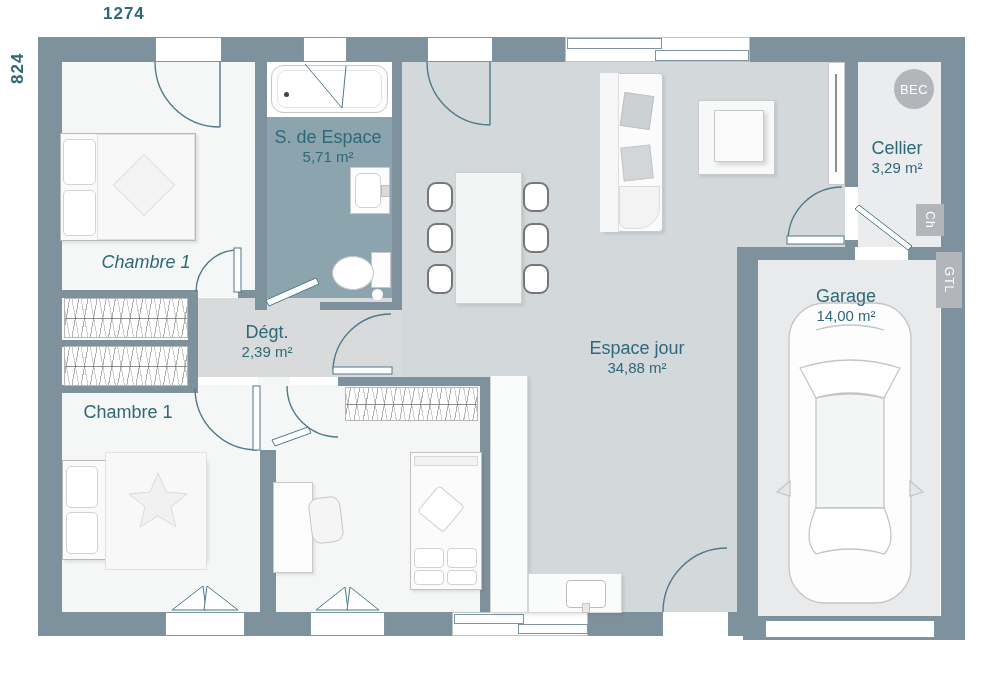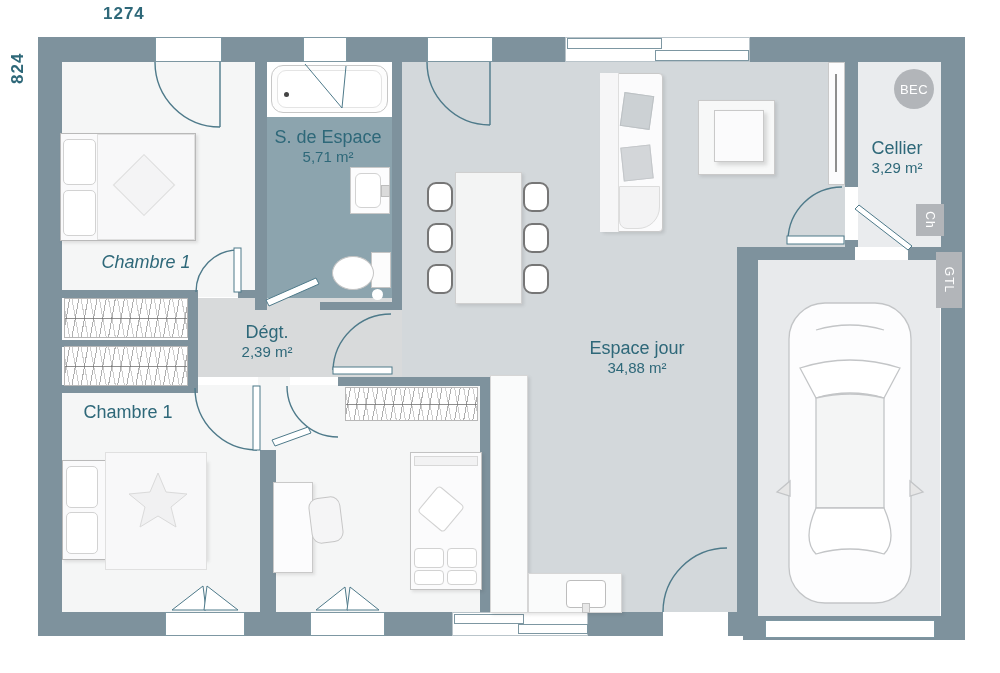--- a/index.html
+++ b/index.html
@@ -209,14 +209,18 @@
     <span class="rname">Chambre 1</span>
   </div>
   <div class="room-label" style="left:557px;top:338px;width:160px;">
     <span class="rname">Espace jour</span>
     <span class="rarea">34,88 m²</span>
   </div>
   <div class="room-label" style="left:837px;top:138px;width:120px;">
     <span class="rname">Cellier</span>
     <span class="rarea">3,29 m²</span>
   </div>
+  <div class="room-label" style="left:766px;top:286px;width:160px;">
+    <span class="rname">Garage</span>
+    <span class="rarea">14,00 m²</span>
+  </div>
 
 </div>
 
 </body></html>

